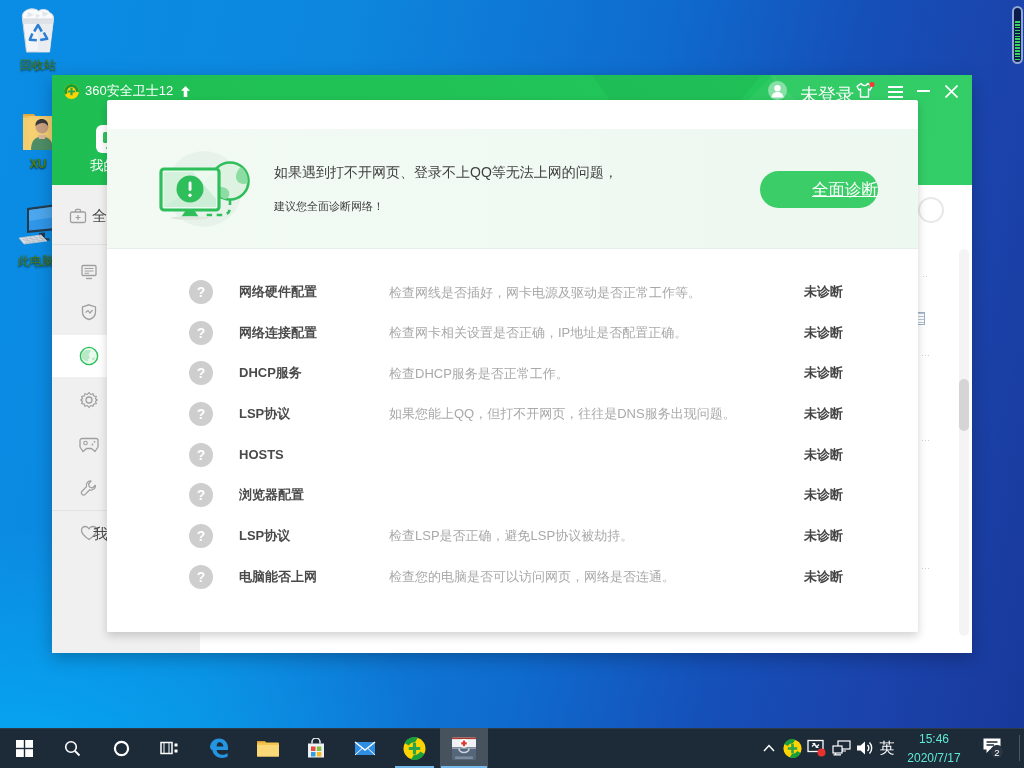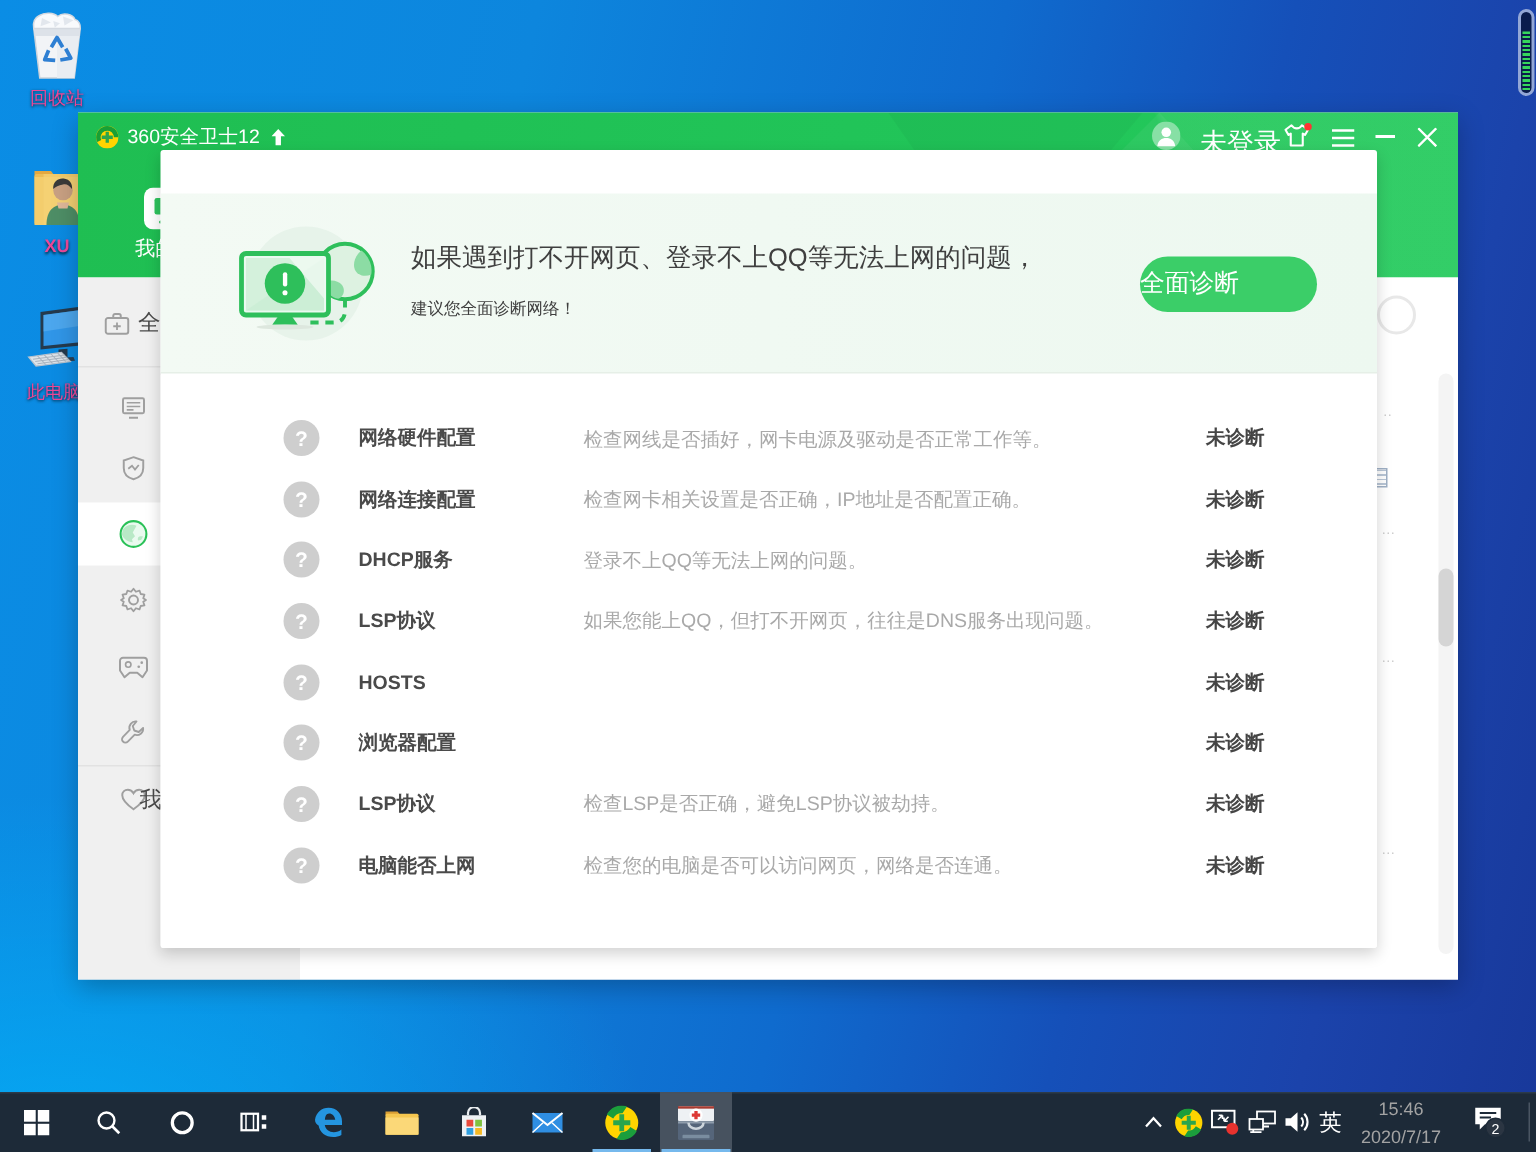--- a/index.html
+++ b/index.html
@@ -6,21 +6,21 @@
 html,body { width:1024px; height:768px; overflow:hidden; }
 body {
   font-family:"Liberation Sans",sans-serif;
   position:relative;
   background:
     radial-gradient(560px 320px at 3% 99%, rgba(0,190,255,.55), rgba(0,190,255,0) 72%),
     linear-gradient(103deg, #0a8de5 0%, #0d86dd 30%, #0f6bce 56%, #1550b9 72%, #1b43ab 86%, #18389a 100%);
 }
 
 
-.dicon { position:absolute; width:76px; text-align:center; color:#ec4899; font-size:12px; }
+.dicon { position:absolute; width:76px; text-align:center; color:#4d7c0f; font-size:12px; }
 .dicon .lbl { text-shadow:0 1px 2px rgba(0,0,0,.8); margin-top:3px; }
 
 
 #gauge { position:absolute; left:1012px; top:6px; width:11px; height:58px;
   border:2px solid #93a7d6; border-radius:6px; background:#0a1c4c; overflow:hidden; }
 #gauge .fill { position:absolute; left:1px; right:1px; bottom:1px; height:40px;
   background:repeating-linear-gradient(180deg,#35d65b 0 1.6px,#0a1c4c 1.6px 2.9px); }
 
 
 #mainwin { position:absolute; left:52px; top:75px; width:920px; height:578px;
@@ -55,37 +55,37 @@
   background:linear-gradient(90deg,#38c966 0%, #2cc45d 60%, #23c355 100%); overflow:hidden; }
 #dtitle .fac { position:absolute; left:520px; top:0; width:190px; height:29px;
   background:rgba(0,100,45,.075); transform:skewX(-38deg); }
 #dtitle .fac2 { position:absolute; left:700px; top:0; width:180px; height:29px;
   background:rgba(255,255,255,.055); transform:skewX(-38deg); }
 #dtitle .fac3 { position:absolute; left:-40px; top:0; width:260px; height:29px;
   background:rgba(255,255,255,.05); transform:skewX(32deg); }
 #dtitle .tx { position:absolute; left:36px; top:7px; color:#fff; font-size:14px; }
 #dhero { position:absolute; left:0; top:29px; width:811px; height:120px;
   background:linear-gradient(90deg,#f3faf4, #edf8f0); border-bottom:1px solid #e6efe7; }
-#dhero .t1 { position:absolute; left:167px; top:33px; font-size:17px; line-height:20px; color:#3f3f3f; }
+#dhero .t1 { position:absolute; left:167px; top:33px; font-size:14px; line-height:20px; color:#3f3f3f; }
 #dhero .t2 { position:absolute; left:167px; top:67px; font-size:11px; line-height:20px; color:#3f3f3f; }
 #dbtn { position:absolute; left:653px; top:42px; width:118px; height:37px; border-radius:19px;
-  background:#3bce68; color:#fff; font-size:16.5px; text-align:left; line-height:37px; }
+  background:#3bce68; color:#fff; font-size:16.5px; text-align:right; line-height:37px;text-decoration:underline; }
 #dlist { position:absolute; left:0; top:150px; width:811px; height:382px; background:#fff; }
 .drow { position:absolute; left:0; width:811px; height:40px; }
 .drow .q { position:absolute; left:82px; top:8px; width:24px; height:24px; border-radius:50%;
   background:#cecece; color:#fff; font-size:14px; font-weight:bold; text-align:center; line-height:24px; }
 .drow .nm { position:absolute; left:132px; top:12px; font-size:13px; line-height:16px; font-weight:bold; color:#4a4a4a; }
 .drow .ds { position:absolute; left:282px; top:12.5px; font-size:13px; line-height:16px; color:#a9a9a9; }
 .drow .st { position:absolute; left:697px; top:12px; font-size:13px; line-height:16px; font-weight:bold; color:#454545; }
 
 
 #taskbar { position:absolute; left:0; top:728px; width:1024px; height:40px; background:#1d2a38; }
 .tbi { position:absolute; top:0; width:48px; height:40px; display:flex; align-items:center; justify-content:center; }
 .tray { position:absolute; top:0; height:40px; display:flex; align-items:center; justify-content:center; color:#fff; }
-#clock { position:absolute; left:898px; top:0; width:72px; height:40px; color:#a3a3a3; font-size:12px; text-align:center; }
+#clock { position:absolute; left:898px; top:0; width:72px; height:40px; color:#5eead4; font-size:12px; text-align:center; }
 </style>
 </head>
 <body>
 
 <div id="gauge">
     <div class="fill"></div>
   </div>
 
 <div class="dicon" style="left:0px; top:7px;">
   <svg width="46" height="47" viewBox="0 0 46 47" style="display:block;margin:0 auto;">
@@ -265,21 +265,21 @@
       </div>
       <div class="drow" style="top: 62.65px;">
         <div class="q">?</div>
         <div class="nm">网络连接配置</div>
         <div class="ds">检查网卡相关设置是否正确，IP地址是否配置正确。</div>
         <div class="st">未诊断</div>
       </div>
       <div class="drow" style="top: 103.3px;">
         <div class="q">?</div>
         <div class="nm">DHCP服务</div>
-        <div class="ds">登录不上QQ等无法上网的问题。</div>
+        <div class="ds">检查DHCP服务是否正常工作。</div>
         <div class="st">未诊断</div>
       </div>
       <div class="drow" style="top: 143.95px;">
         <div class="q">?</div>
         <div class="nm">LSP协议</div>
         <div class="ds">如果您能上QQ，但打不开网页，往往是DNS服务出现问题。</div>
         <div class="st">未诊断</div>
       </div>
       <div class="drow" style="top: 184.6px;">
         <div class="q">?</div>

